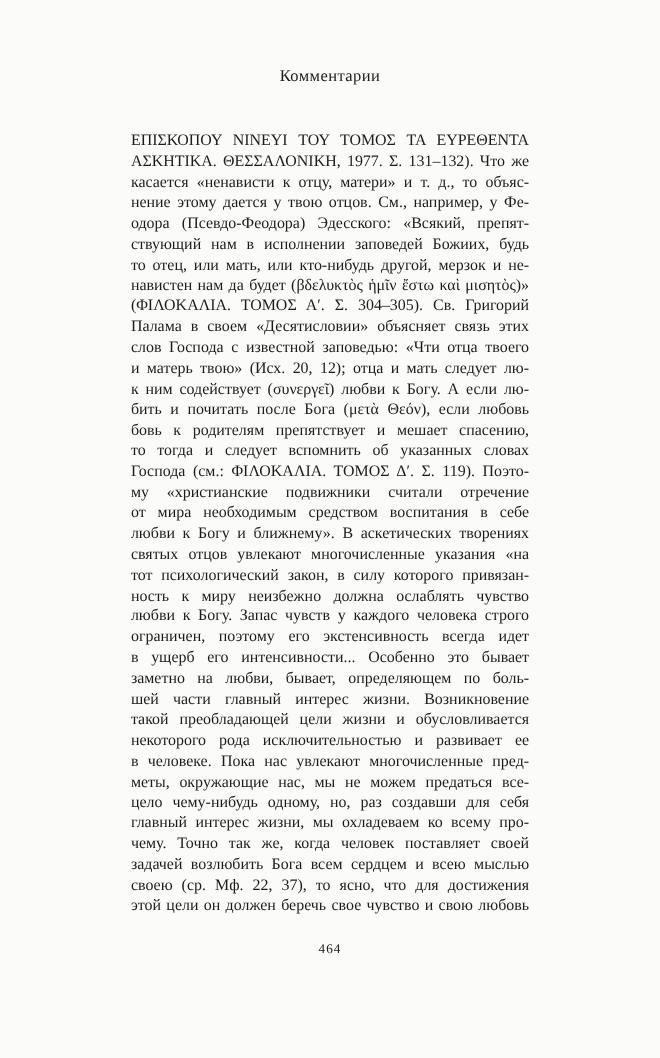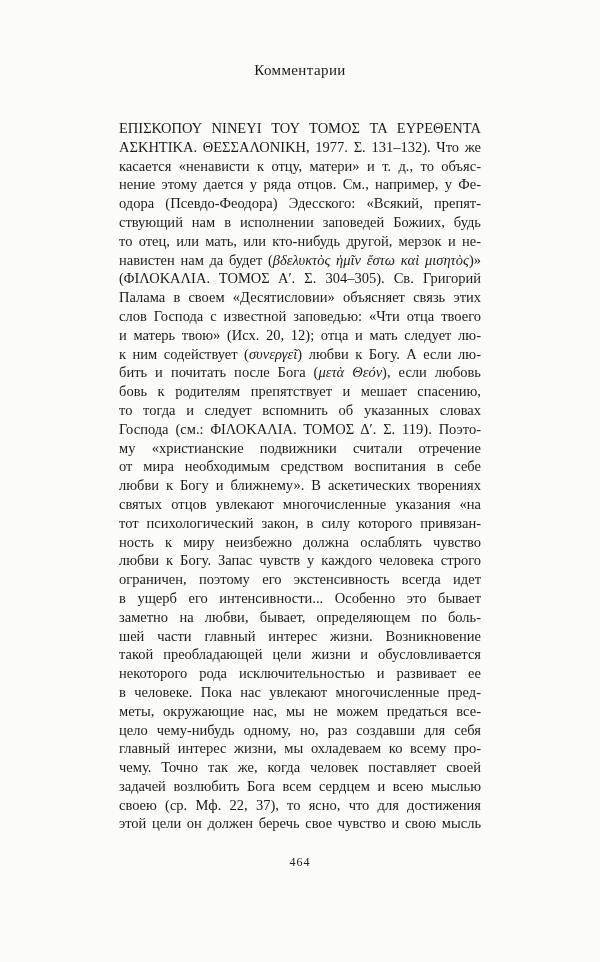--- a/index.html
+++ b/index.html
@@ -18,37 +18,37 @@
   .text-block {
     position: absolute; top: 119px; left: 119px; width: 362px;
   }
   .line {
     font-size: 14.5px;
     line-height: 18.8px;
     text-align: justify;
     text-align-last: justify;
     -moz-text-align-last: justify;
   }
-  .gi { font-style: italic; }
+  .gi { }
   .page-number {
     position: absolute; top: 855px; left: 120px; width: 360px;
     text-align: center; font-size: 12px; letter-spacing: 1px;
   }
 </style>
 </head>
 <body>
 
 <div class="page">
   <div class="running-head">Комментарии</div>
 
   <div class="text-block">
       <div class="line"><span>ΕΠΙΣΚΟΠΟΥ ΝΙΝΕΥΙ ΤΟΥ ΤΟΜΟΣ ΤΑ ΕΥΡΕΘΕΝΤΑ</span></div>
       <div class="line"><span>ΑΣΚΗΤΙΚΑ. ΘΕΣΣΑΛΟΝΙΚΗ, 1977. Σ. 131–132). Что же</span></div>
       <div class="line"><span>касается «ненависти к отцу, матери» и т. д., то объяс-</span></div>
-      <div class="line"><span>нение этому дается у ряда отцов. См., например, у Фе-</span></div>
+      <div class="line"><span>нение этому дается у твою отцов. См., например, у Фе-</span></div>
       <div class="line"><span>одора (Псевдо-Феодора) Эдесского: «Всякий, препят-</span></div>
       <div class="line"><span>ствующий нам в исполнении заповедей Божиих, будь</span></div>
       <div class="line"><span>то отец, или мать, или кто-нибудь другой, мерзок и не-</span></div>
       <div class="line"><span>навистен нам да будет (</span><span class="gi">βδελυκτὸς ἡμῖν ἔστω καὶ μισητὸς</span><span>)»</span></div>
       <div class="line"><span>(ΦΙΛΟΚΑΛΙΑ. ΤΟΜΟΣ Α′. Σ. 304–305). Св. Григорий</span></div>
       <div class="line"><span>Палама в своем «Десятисловии» объясняет связь этих</span></div>
       <div class="line"><span>слов Господа с известной заповедью: «Чти отца твоего</span></div>
       <div class="line"><span>и матерь твою» (Исх. 20, 12); отца и мать следует лю-</span></div>
       <div class="line"><span>к ним содействует (</span><span class="gi">συνεργεῖ</span><span>) любви к Богу. А если лю-</span></div>
       <div class="line"><span>бить и почитать после Бога (</span><span class="gi">μετὰ Θεόν</span><span>), если любовь</span></div>
@@ -68,17 +68,17 @@
       <div class="line"><span>шей части главный интерес жизни. Возникновение</span></div>
       <div class="line"><span>такой преобладающей цели жизни и обусловливается</span></div>
       <div class="line"><span>некоторого рода исключительностью и развивает ее</span></div>
       <div class="line"><span>в человеке. Пока нас увлекают многочисленные пред-</span></div>
       <div class="line"><span>меты, окружающие нас, мы не можем предаться все-</span></div>
       <div class="line"><span>цело чему-нибудь одному, но, раз создавши для себя</span></div>
       <div class="line"><span>главный интерес жизни, мы охладеваем ко всему про-</span></div>
       <div class="line"><span>чему. Точно так же, когда человек поставляет своей</span></div>
       <div class="line"><span>задачей возлюбить Бога всем сердцем и всею мыслью</span></div>
       <div class="line"><span>своею (ср. Мф. 22, 37), то ясно, что для достижения</span></div>
-      <div class="line"><span>этой цели он должен беречь свое чувство и свою мысль</span></div>
+      <div class="line"><span>этой цели он должен беречь свое чувство и свою любовь</span></div>
     </div>
 
   <div class="page-number">464</div>
 </div>
 
 </body></html>

